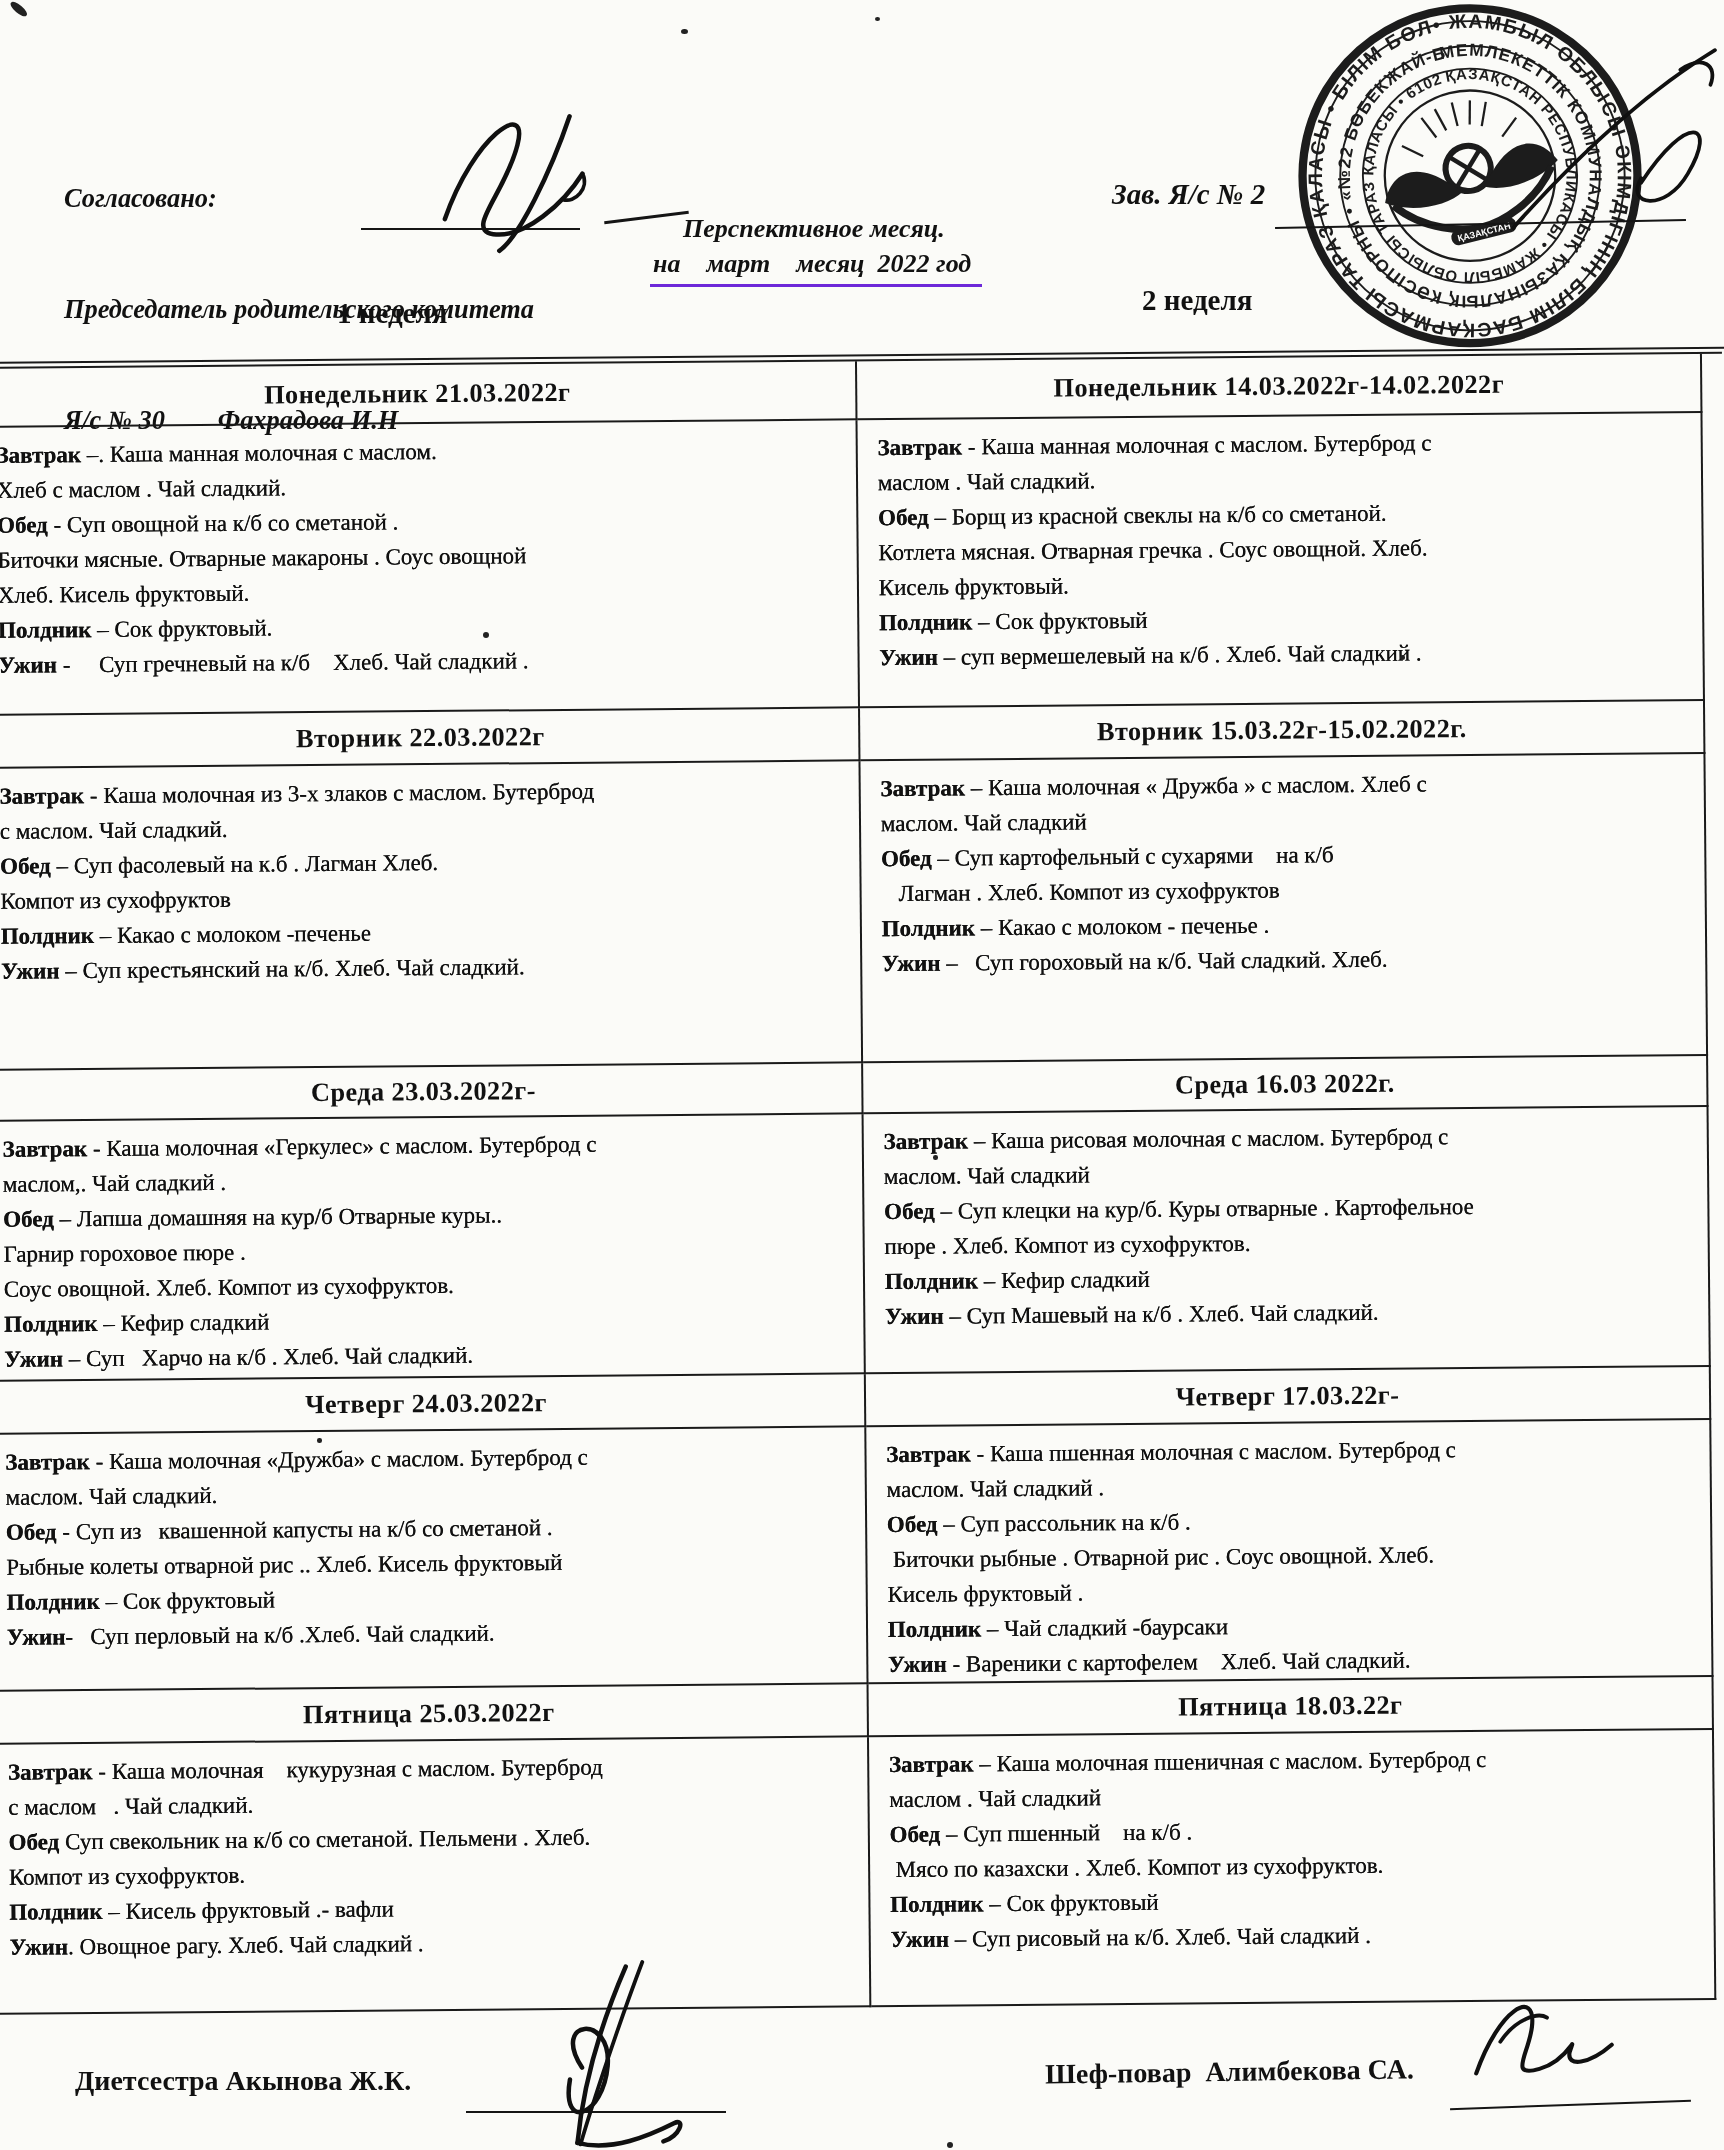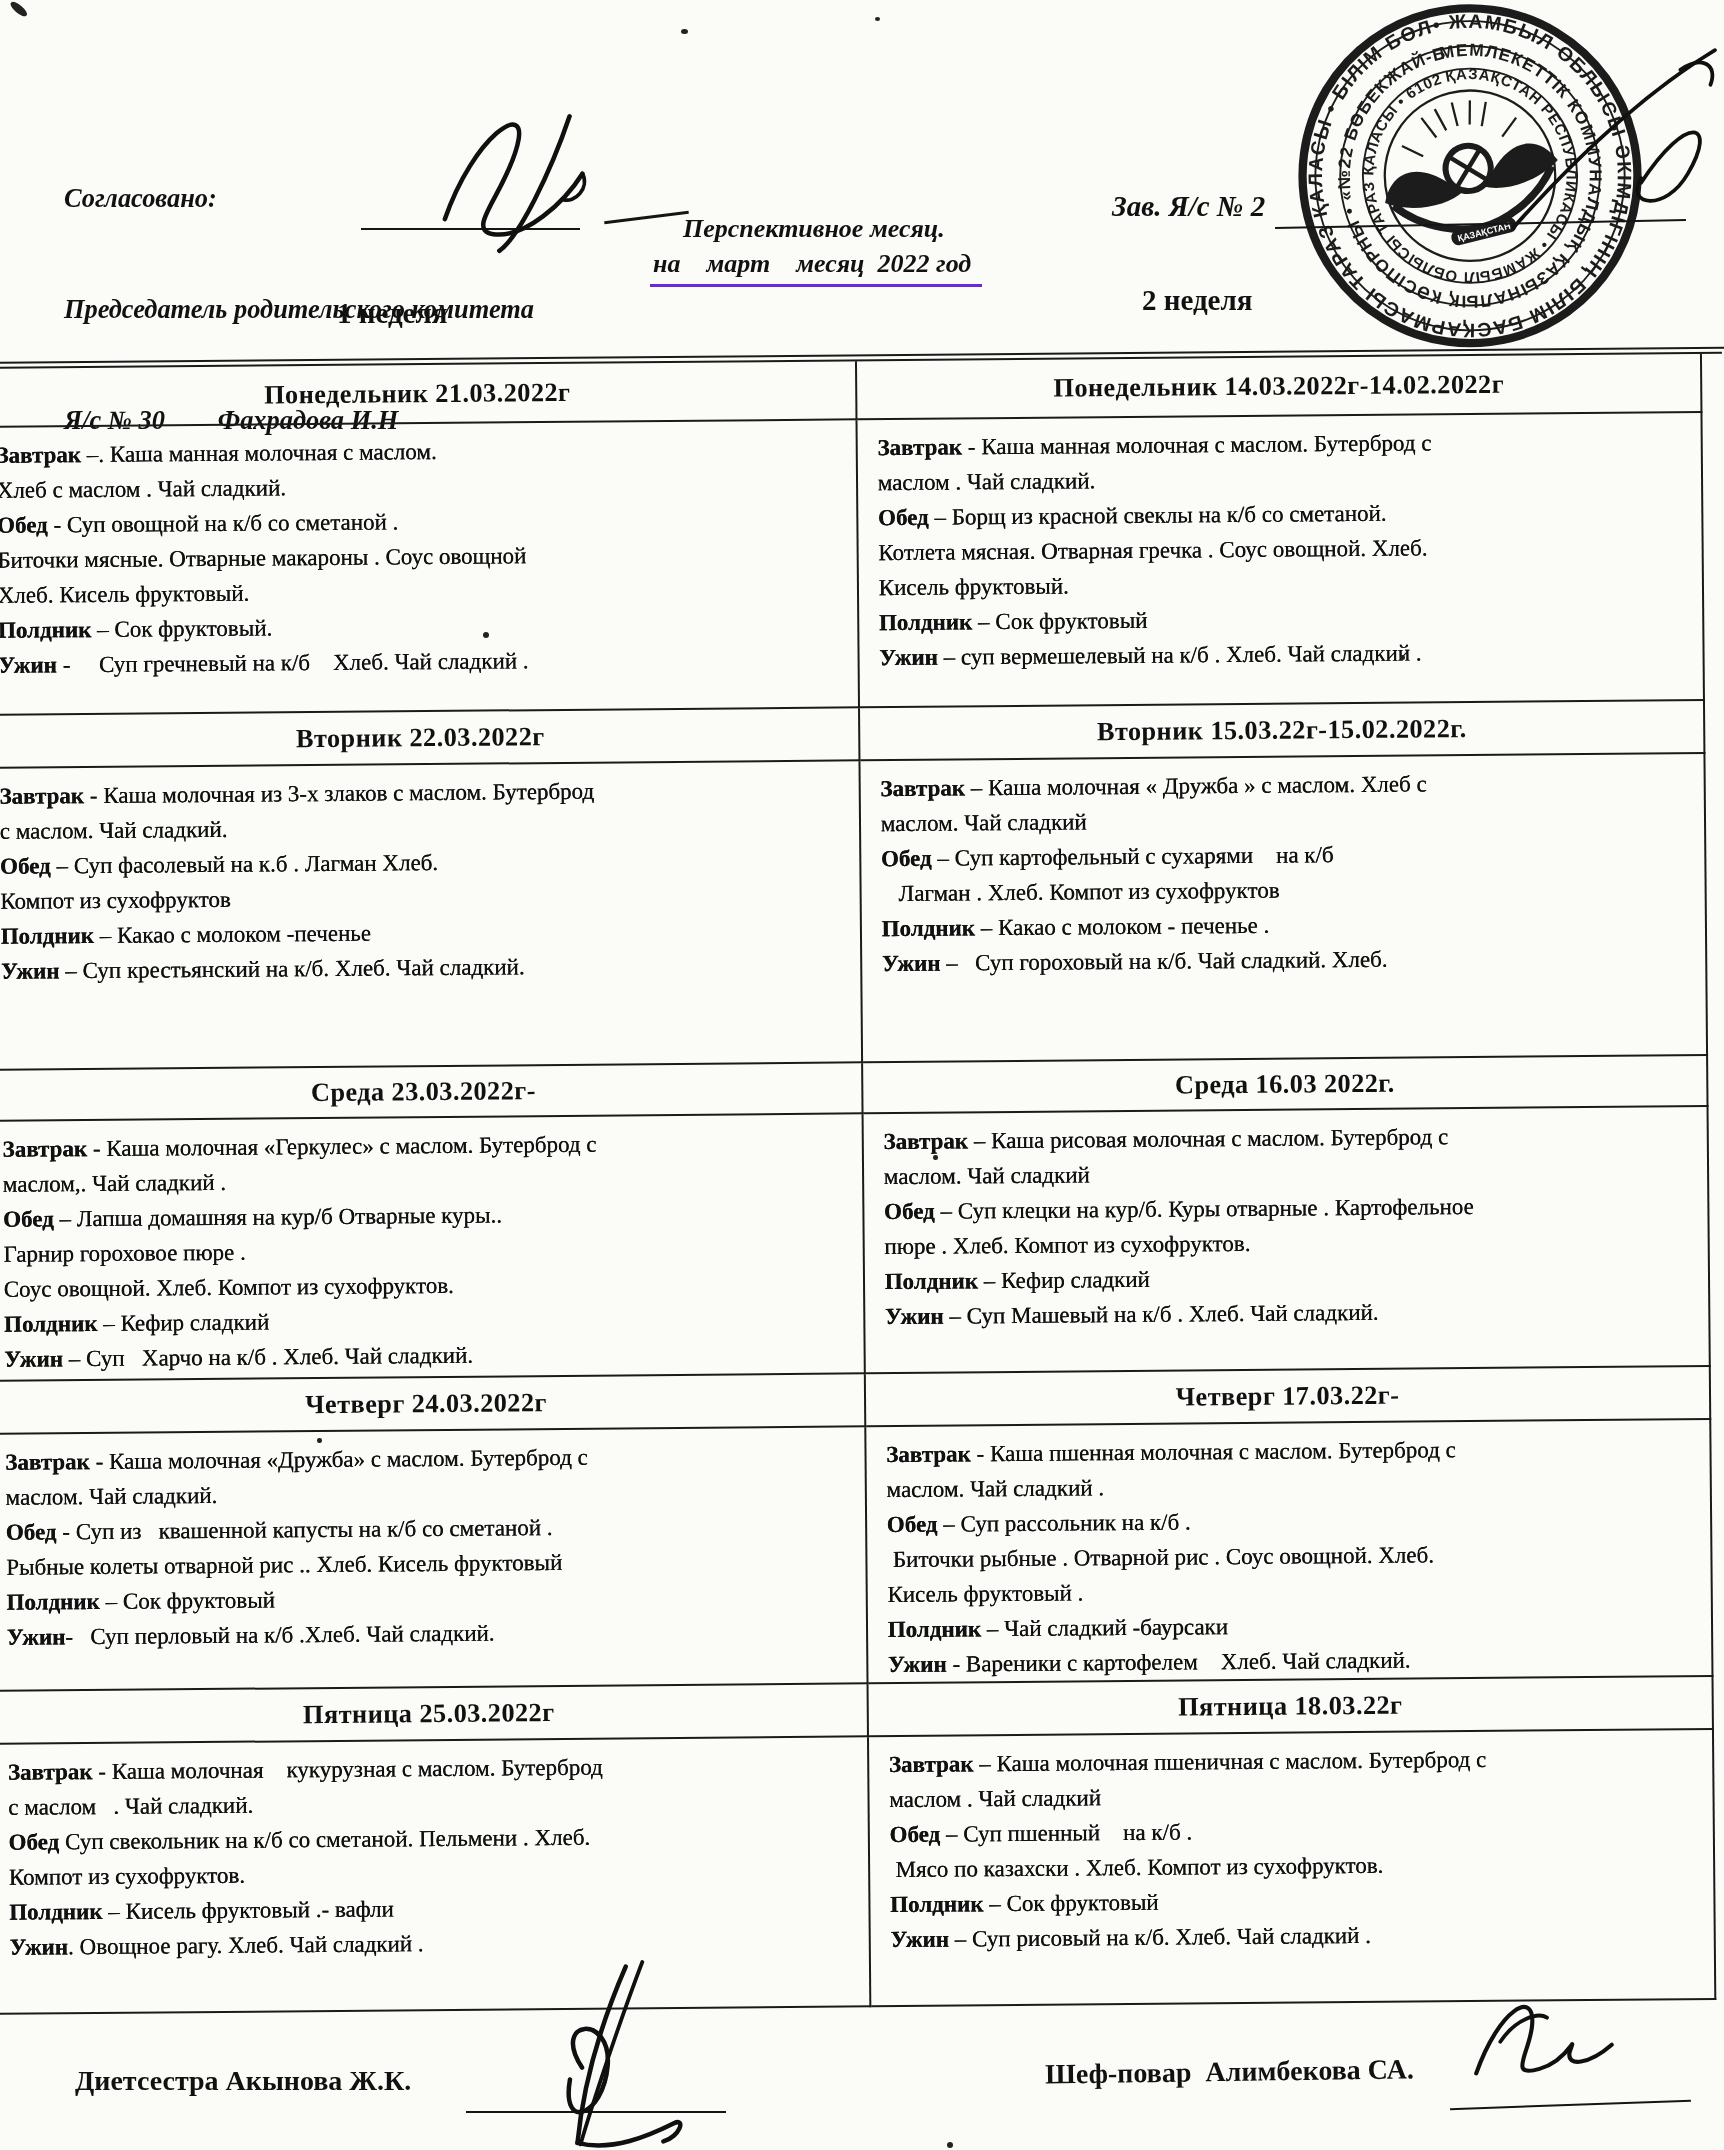--- a/index.html
+++ b/index.html
@@ -54,21 +54,21 @@
     <path d="M235,36 C210,110 168,196 142,214" stroke-width="6"></path>
     <path d="M252,112 C262,130 242,152 226,146" stroke-width="5"></path>
   </svg>
 
   <div class="abs title-line" style="left:683px;top:214px;">Перспективное месяц.</div>
   <div class="abs title-line title-underline" style="left:650px;top:249px;">на    март    месяц  2022 год</div>
 
   <div class="abs week-label" style="left:337px;top:297px;">1 неделя</div>
   <div class="abs week-label" style="left:1142px;top:284px;font-family:Liberation Serif, serif;">2 неделя</div>
 
-  <div class="abs zav" style="left:1112px;top:190px;">Зав. Я/с № 2</div>
+  <div class="abs zav" style="left:1112px;top:178px;">Зав. Я/с № 2</div>
   <div class="abs rule" style="left:1275px;top:223px;width:411px;transform:rotate(-1.1deg);z-index:6;"></div>
 
   <svg class="stamp" viewBox="0 0 472 466">
     <g transform="rotate(-14 236 230)" fill="none" stroke="#0c0c0c">
       <circle cx="236" cy="230" r="222" stroke-width="11"></circle>
       <circle cx="236" cy="230" r="205" stroke-width="2.5"></circle>
       <circle cx="236" cy="230" r="172" stroke-width="2.5"></circle>
       <circle cx="236" cy="230" r="142" stroke-width="2.5"></circle>
       <circle cx="236" cy="230" r="113" stroke-width="3"></circle>
       <defs>

